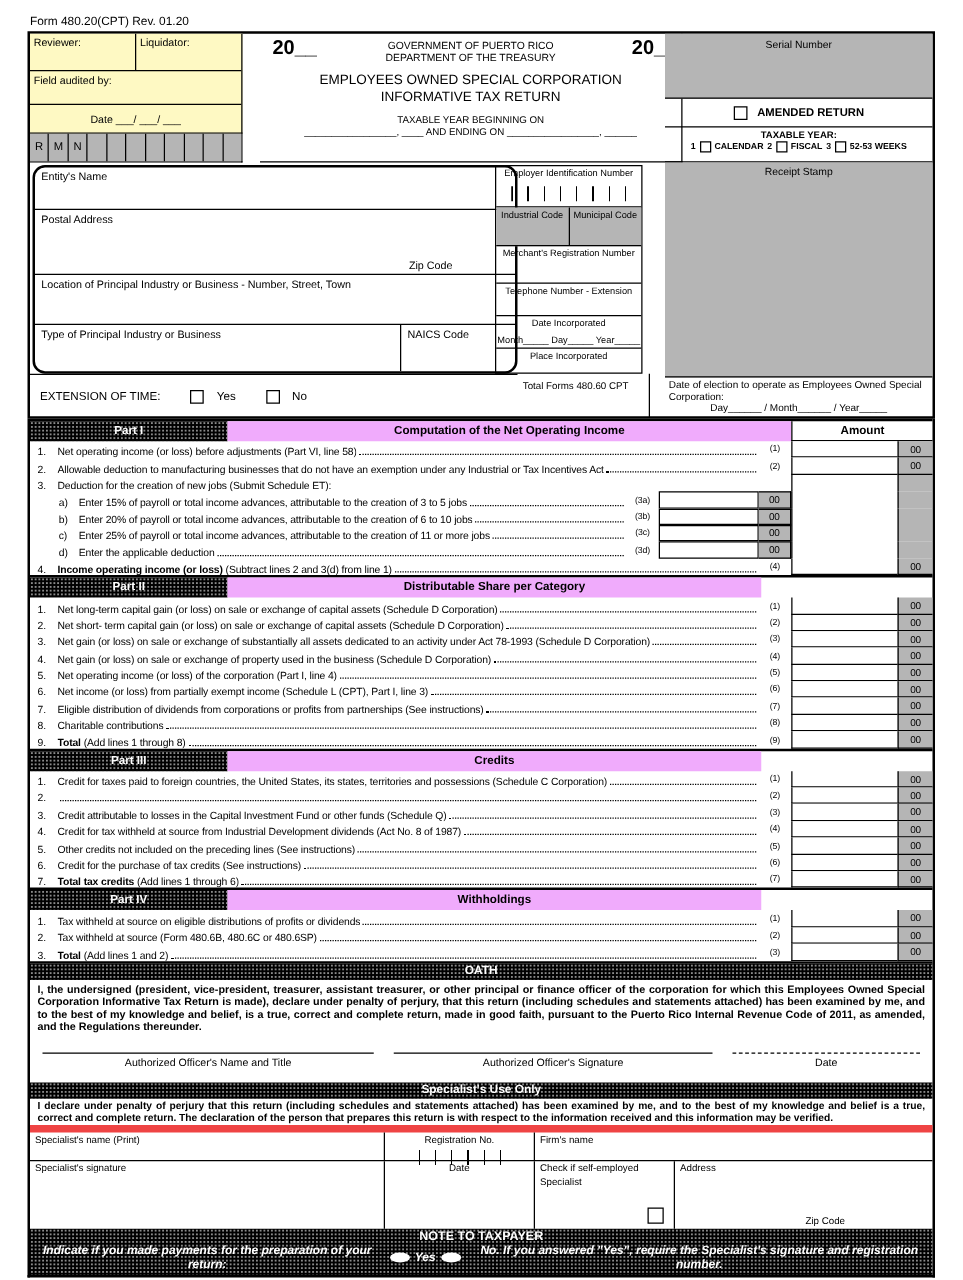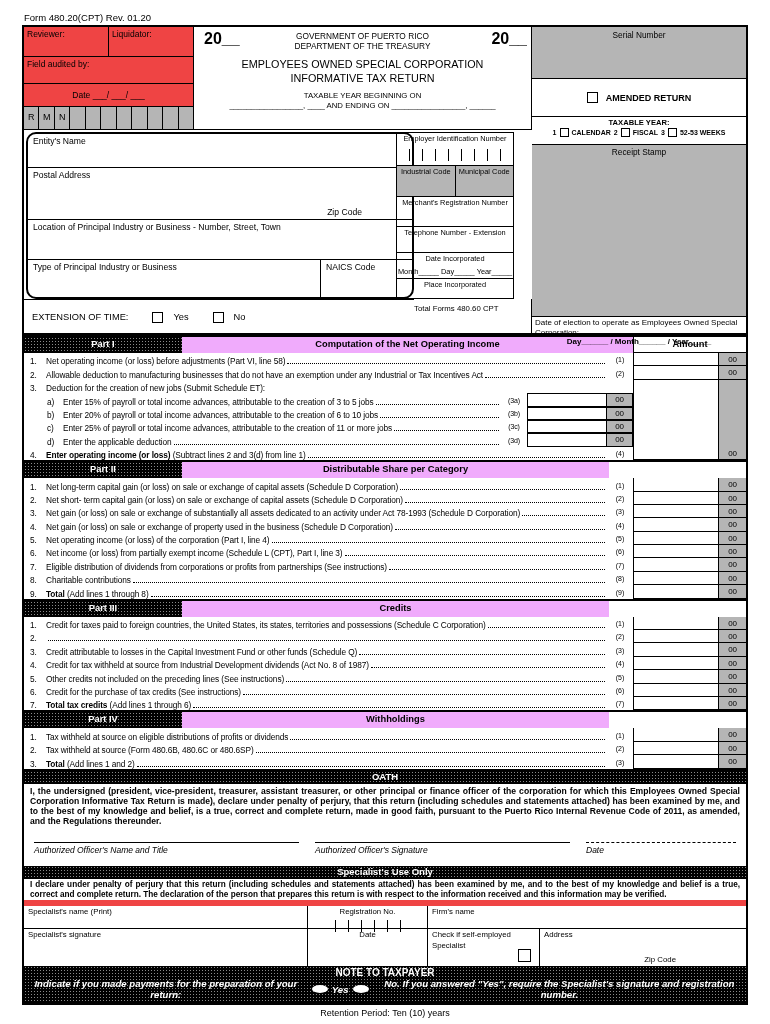--- a/index.html
+++ b/index.html
@@ -9,47 +9,47 @@
     font-family:"Liberation Sans", sans-serif;
     color:#000;
     padding:12px 22px 0 22px;
     overflow:hidden;
   }
   .form-id { font-size:9.5px; margin-bottom:2px; padding-left:2px; }
 
   
   .hdr { position:relative; height:310px; border:2.5px solid #000; }
 
-  .admin-box { position:absolute; left:0; top:0; width:170px; height:80px; background:#ef4444; border-right:1.5px solid #000; border-bottom:1px solid #000; font-size:8.5px; }
+  .admin-box { position:absolute; left:0; top:0; width:170px; height:80px; background:#fef9c3; border-right:1.5px solid #000; border-bottom:1px solid #000; font-size:8.5px; }
   .admin-r1 { display:flex; height:30px; border-bottom:1px solid #000; }
   .admin-r1 > div { padding:2px 3px; }
   .admin-rev { width:85px; border-right:1px solid #000; }
   .admin-liq { flex:1; }
   .admin-r2 { height:27px; border-bottom:1px solid #000; padding:2px 3px; }
   .admin-r3 { height:22px; text-align:center; padding-top:6px; }
   .rmn-row { position:absolute; left:0; top:80px; width:170px; height:23px; display:flex; border-right:1.5px solid #000; border-bottom:1.5px solid #000; }
   .code-cell { flex:1; background:#b5b5b5; border-left:1px solid #000; font-size:9px; text-align:center; padding-top:5px; }
   .code-cell:first-child { border-left:none; }
 
-  .center-box { position:absolute; left:170px; top:0; width:338px; height:103px; border-right:1.5px solid #000; border-bottom:1px solid #000; }
+  .center-box { position:absolute; left:184px; top:0; width:338px; height:103px; border-right:1.5px solid #000; border-bottom:1px solid #000; }
   .gov-row { display:flex; align-items:flex-start; padding-top:3px; }
   .year-big { width:58px; font-size:16px; font-weight:bold; padding-left:10px; }
   .year-big.right { padding-left:0; padding-right:4px; text-align:right; }
   .gov-mid { flex:1; text-align:center; font-size:8.3px; line-height:1.25; padding-top:1px; }
   .main-title { text-align:center; font-weight:normal; font-size:10.8px; line-height:1.35; margin-top:5px; }
   .taxyear-lines { text-align:center; font-size:7.8px; line-height:1.3; margin-top:5px; }
 
   .right-col { position:absolute; left:508px; top:0; right:0; height:310px; font-size:8.3px; }
   .r-serial { height:52px; background:#b5b5b5; border-bottom:1px solid #000; text-align:center; padding-top:3px; }
-  .r-amended { height:38px; border-bottom:1px solid #000; display:flex; align-items:center; justify-content:center; gap:8px; font-weight:bold; font-size:9px; }
+  .r-amended { height:23px; border-bottom:1px solid #000; display:flex; align-items:center; justify-content:center; gap:8px; font-weight:bold; font-size:9px; }
   .r-ty { height:28px; border-bottom:1.5px solid #000; text-align:center; font-size:7.6px; font-weight:bold; padding-top:1px; }
   .ty-opts { display:flex; align-items:center; justify-content:center; gap:3px; margin-top:1px; font-size:7px; }
   .r-receipt { height:172px; background:#b5b5b5; border-bottom:1.5px solid #000; text-align:center; padding-top:2px; }
   .r-elect { height:34px; font-size:8px; line-height:1.2; padding:1px 3px; }
-  .r-elect .l2 { text-align:center;font-weight:bold; }
+  .r-elect .l2 { text-align:center; }
 
   .entity-box { position:absolute; left:2px; top:105px; width:388px; height:167px; border:2.5px solid #000; border-radius:10px; overflow:hidden; font-size:8.6px; background:#fff; }
   .e-row { position:relative; border-bottom:1px solid #000; padding:2px 5px; }
   .e-name { height:34px; }
   .e-postal { height:52px; }
   .e-zip { position:absolute; right:50px; bottom:2px; }
   .e-loc { height:40px; }
   .e-type { height:37px; border-bottom:none; display:flex; }
   .e-type-label { flex:1; padding:2px 5px; }
   .e-naics { width:92px; border-left:1px solid #000; padding:2px 5px; }
@@ -63,21 +63,21 @@
   .ticks.reg { width:66px; margin-top:4px; }
   .m-codes { height:31px; display:flex; background:#b5b5b5; padding:0; }
   .m-ind { flex:1; border-right:1px solid #000; padding-top:1px; }
   .m-mun { flex:1; padding-top:1px; }
   .m-merch { height:30px; }
   .m-tel { height:26px; }
   .m-dateinc { height:26px; }
   .m-dateinc .l2 { margin-top:4px; }
   .m-place { height:18px; border-bottom:none; }
 
-  .totalforms { position:absolute; left:390px; top:272px; width:118px; height:35px; border-right:1.5px solid #000; font-size:7.8px; text-align:left; padding-top:5px; }
+  .totalforms { position:absolute; left:378px; top:272px; width:118px; height:35px; border-right:1.5px solid #000; font-size:7.8px; text-align:center; padding-top:5px; }
   .extension { position:absolute; left:0; top:272px; width:390px; height:35px; border-top:1.5px solid #000; display:flex; align-items:center; gap:10px; font-size:9.3px; padding-left:8px; }
   .extension .cb { margin-left:14px; }
 
   .cb { display:inline-block; width:11px; height:11px; border:1px solid #000; background:#fff; vertical-align:middle; flex-shrink:0; }
   .cb.small { width:9px; height:9px; }
 
   
   .lower { border-left:2.5px solid #000; border-right:2.5px solid #000; border-bottom:2px solid #000; }
   .part { border-top:2px solid #000; padding-bottom:0; }
   .part-hdr { display:flex; height:16px; align-items:stretch; }
@@ -98,28 +98,28 @@
   .acents { width:28px; flex-shrink:0; border-left:1px solid #000; border-bottom:1px solid #000; background:#b5b5b5; align-self:stretch; text-align:center; font-size:8px; line-height:13px; }
   .sp-box { width:85px; flex-shrink:0; border-left:1px solid #000; align-self:stretch; }
   .sp-cents { width:28px; flex-shrink:0; border-left:1px solid #000; background:#b5b5b5; align-self:stretch; }
   .ibox { width:80px; flex-shrink:0; border:1px solid #000; align-self:stretch; background:#fff; }
   .icents { width:26px; flex-shrink:0; border:1px solid #000; border-left:none; background:#b5b5b5; align-self:stretch; text-align:center; font-size:8px; line-height:12px; }
 
   .secbar { height:13px; color:#fff; font-weight:bold; font-size:9.5px; text-align:center; }
   .oath-sec { border-top:2px solid #000; }
   .oath-text { font-size:8.6px; font-weight:bold; text-align:justify; line-height:1.17; padding:2px 6px 0 6px; }
   .sig-row { display:flex; justify-content:space-between; padding:0 10px; margin-top:16px; height:24px; }
-  .sig-block { font-size:8.5px;font-style:italic; }
+  .sig-block { text-align:center; font-size:8.5px; }
   .sig-line { border-top:1px solid #000; margin-bottom:2px; }
   .sig-line.dashed { border-top:1px dashed #000; }
   .sig-b1 { width:265px; } .sig-b2 { width:255px; } .sig-b3 { width:150px; }
 
   .spec-decl { font-size:8.2px; font-weight:bold; text-align:justify; line-height:1.2; padding:1px 6px; }
   .spec-grid-a { display:flex; height:28px; border-top:6px solid #ef4444; font-size:7.8px; }
-  .spec-grid-b { display:flex; height:38px; border-top:1px solid #000; font-size:7.8px;justify-content:space-between; }
+  .spec-grid-b { display:flex; height:55px; border-top:1px solid #000; font-size:7.8px;justify-content:space-between; }
   .sg-cell { padding:1px 4px; }
   .sg-name, .sg-sig { width:283px; }
   .sg-reg, .sg-date { width:120px; border-left:1px solid #000; text-align:center; }
   .sg-firm, .sg-addr { flex:1; border-left:1px solid #000; position:relative; }
   .sg-self { width:112px; border-left:1px solid #000; position:relative; line-height:1.3; }
   .sg-self .cb { position:absolute; right:8px; bottom:4px; width:13px; height:13px; }
   .sg-zip { position:absolute; right:70px; bottom:2px; }
 
   .note-bar { color:#fff; font-weight:bold; text-align:center; padding:1px 0 3px 0; }
   .note-l1 { font-size:10px; }
@@ -314,21 +314,21 @@
           <span class="txt">Enter the applicable deduction</span>
           <span class="leader"></span>
           <span class="ref">(3d)</span>
           <span class="ibox"></span>
           <span class="icents">00</span>
           <span class="sp-box"></span>
           <span class="sp-cents"></span>
         </div>
         <div class="prow main">
           <span class="num">4.</span>
-          <span class="txt"><b>Enter operating income (or loss)</b> (Subtract lines 2 and 3(d) from line 1)</span>
+          <span class="txt"><b>Income operating income (or loss)</b> (Subtract lines 2 and 3(d) from line 1)</span>
           <span class="leader"></span>
           <span class="ref">(4)</span>
           <span class="abox"></span>
           <span class="acents">00</span>
         </div>
       </section>
       <section class="part">
         <div class="part-hdr">
           <div class="part-tag blackbar-pat">Part II</div>
           <div class="part-title">Distributable Share per Category</div>

